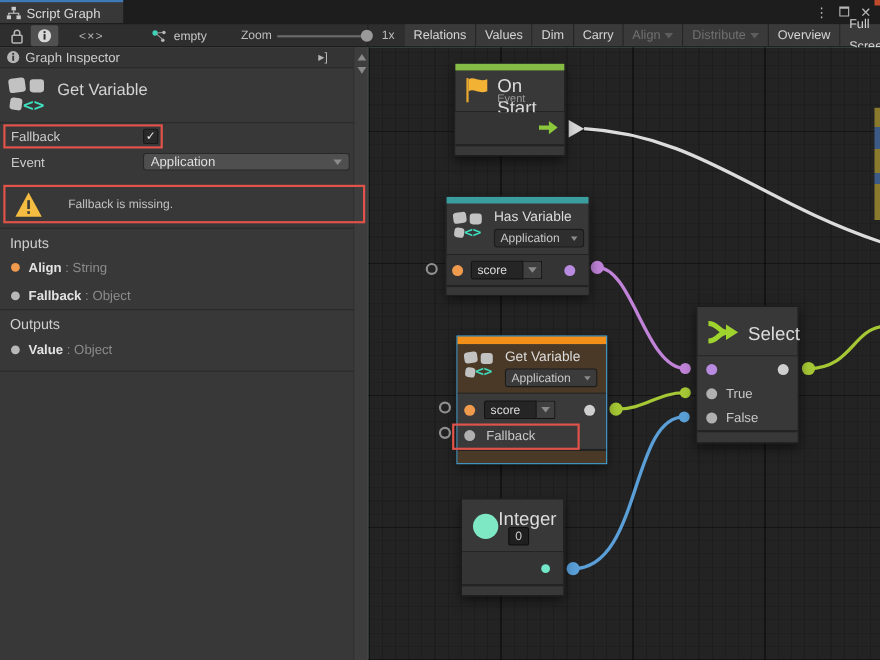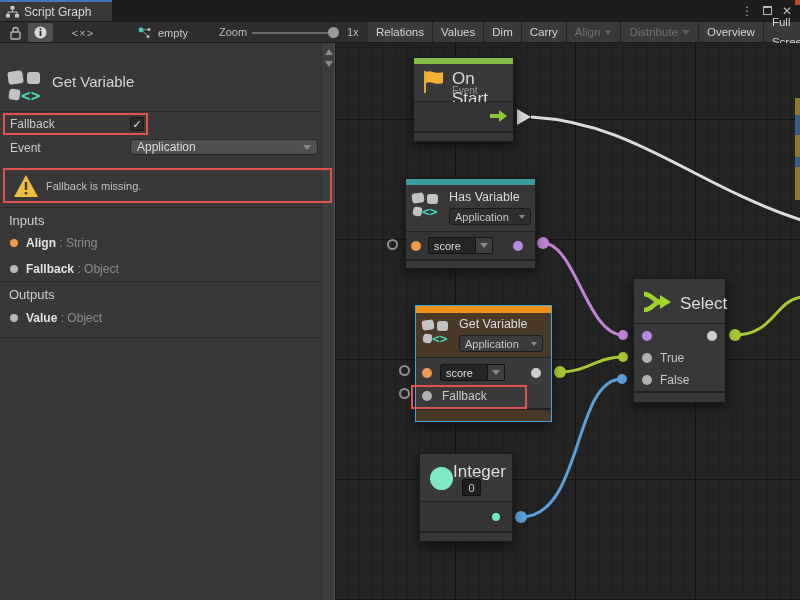--- a/index.html
+++ b/index.html
@@ -48,21 +48,21 @@
   .varicon .angle { position:absolute; color:#3fe0c0; font-weight:bold; font-family:"DejaVu Sans Mono", monospace; }
 
   .divider { position:absolute; left:0; width:322px; border-top:1px solid #2b2b2b; }
 
   .redbox { position:absolute; border:2px solid #e0534a; }
   .row-label { position:absolute; font-size:12px; color:#cccccc; }
   .checkbox { position:absolute; width:14px; height:14px; background:#2a2a2a; border:1px solid #191919; border-radius:2px; color:#e8e8e8; font-size:11px; line-height:12px; text-align:center; }
   .dropdown { position:absolute; background:#4f4f4f; border:1px solid #282828; border-radius:3px; font-size:12px; color:#dddddd; display:flex; align-items:center; padding:0 6px; }
   .dropdown .caret { margin-left:auto; }
 
-  .warnbox { position:absolute; display:flex; align-items:center; gap:7px; padding-left:8px; }
+  .warnbox { position:absolute; display:flex; align-items:center; gap:23px; padding-left:8px; }
   .warntext { font-size:11px; color:#c2c2c2; }
 
   .sect-h { position:absolute; font-size:13px; color:#cfcfcf; }
   .port-row { position:absolute; display:flex; align-items:center; gap:8px; font-size:12px; }
   .dot { border-radius:50%; }
   .pname { font-weight:bold; color:#e2e2e2; }
   .ptype { color:#8c8c8c; }
 
   
   .graph { position:absolute; left:335px; top:43px; width:465px; height:557px; overflow:hidden;
@@ -171,20 +171,29 @@
       <div class="rbtn">
           <span>Overview</span>
         </div>
       <div class="rbtn grow">
           <span>Full Screen</span>
         </div>
     </div>
   </div>
 
   <div class="inspector">
+    <div class="insp-header">
+      <svg width="12" height="12" viewBox="0 0 13 13">
+        <circle cx="6.5" cy="6.5" r="6" fill="#b5b5b5"></circle>
+        <rect x="5.6" y="5" width="1.8" height="5" fill="#343434"></rect>
+        <rect x="5.6" y="2.3" width="1.8" height="1.8" fill="#343434"></rect>
+      </svg>
+      <span>Graph Inspector</span>
+      <span class="dock-icon">▸]</span>
+    </div>
     <div class="scrollbar">
       <div class="scr-up"></div>
       <div class="scr-dn"></div>
     </div>
 
     <div class="varicon" style="position:absolute; left:8px; top:26px; width:40px; height:46px;">
       <div class="sq" style="left:0; top:2px; width:15px; height:13px; transform:rotate(-8deg);"></div>
       <div class="sq" style="left:19px; top:3px; width:13px; height:12px;"></div>
       <div class="sq" style="left:1px; top:20px; width:11px; height:11px; transform:rotate(8deg);"></div>
       <div class="angle" style="left:13px; top:17px; font-size:16px;">&lt;&gt;</div>

